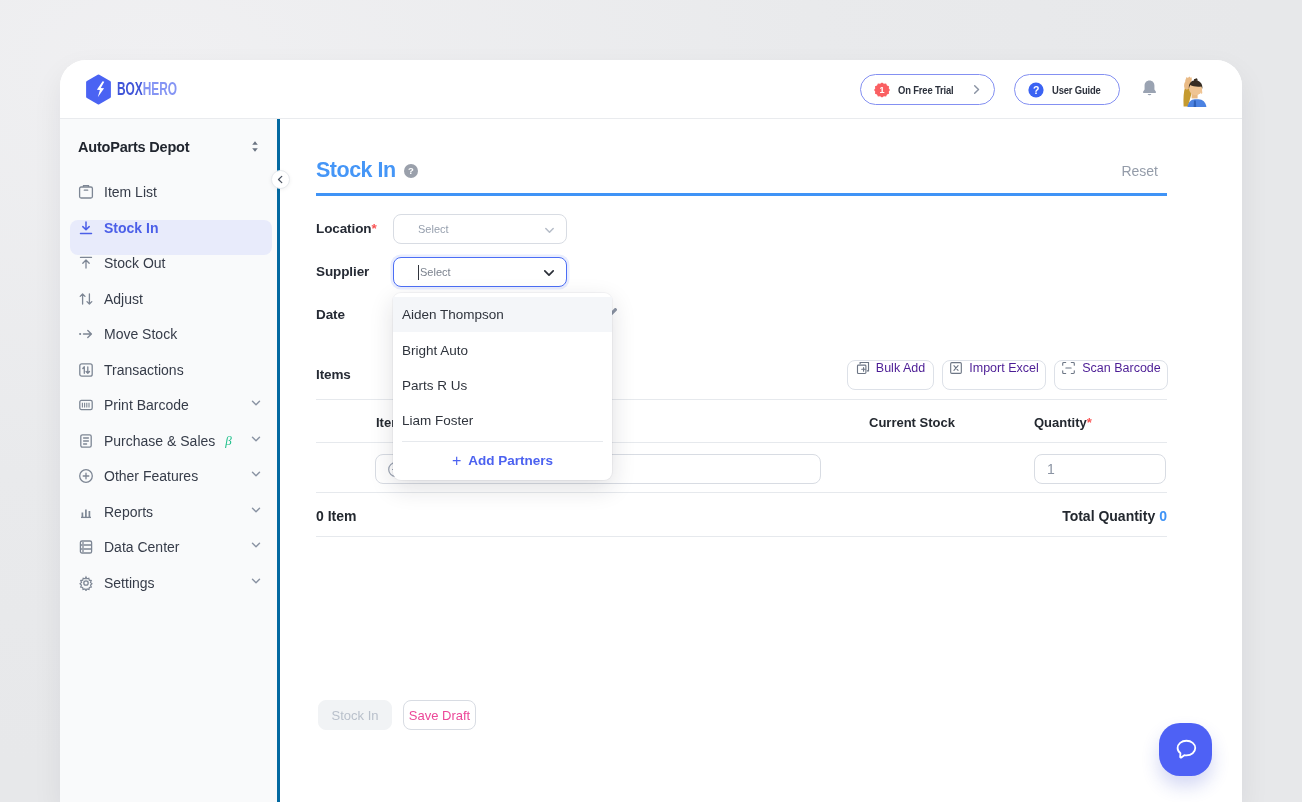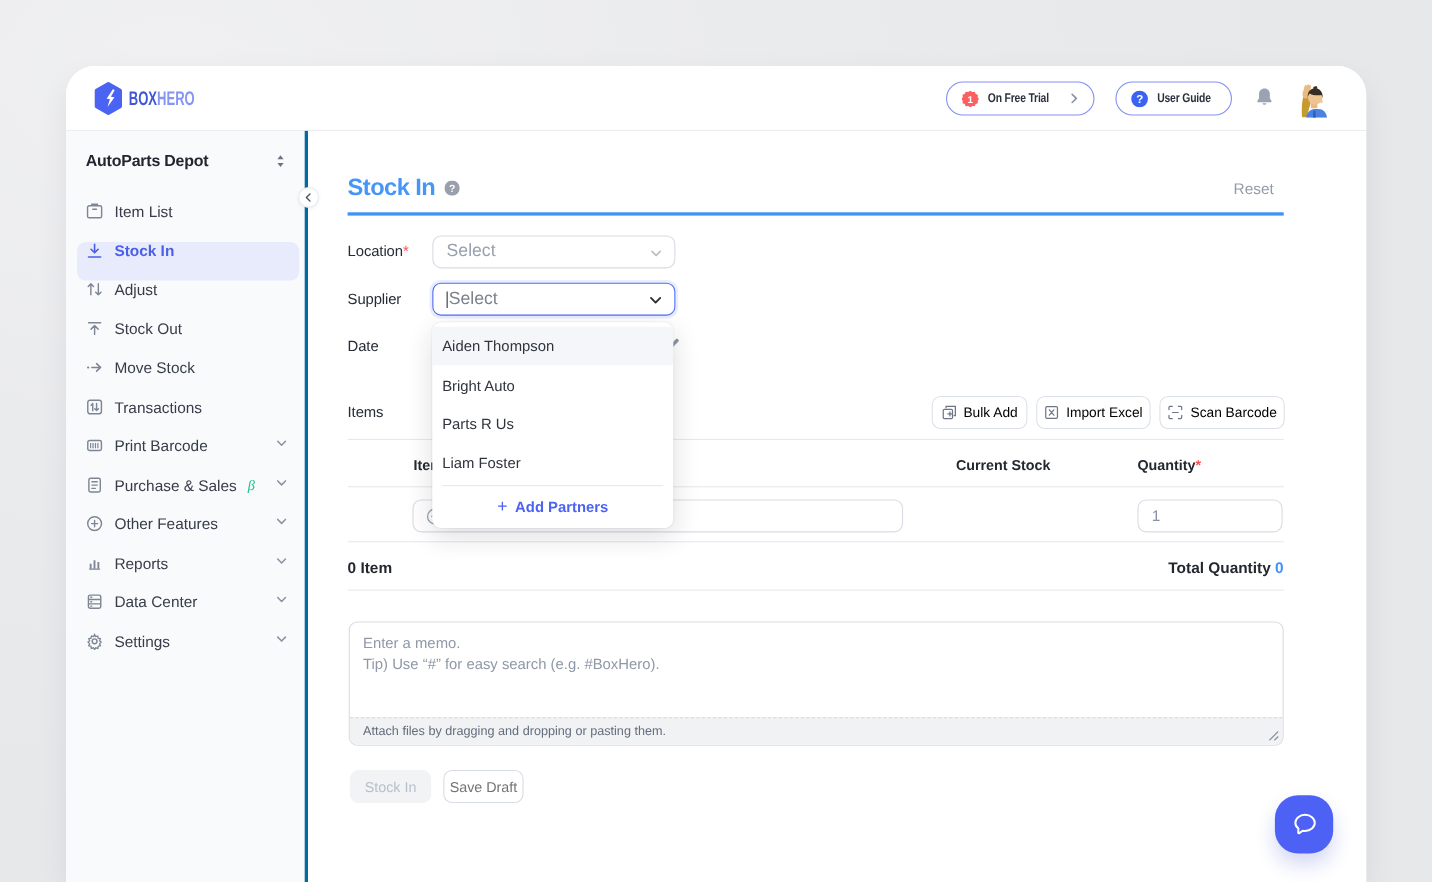--- a/index.html
+++ b/index.html
@@ -29,44 +29,44 @@
 .mi svg.chev{flex:0 0 12px;margin:0 0 0 auto}
 .mi.active{background:#e8ebfb;color:#4b5fe8;font-weight:600}
 
 .beta{color:#21c08b;font-style:italic;font-size:13px;margin-left:10px;font-family:"Liberation Serif",serif}
 
 .main{position:absolute;left:220px;top:59px;right:0;bottom:0;background:#fff}
 .title{position:absolute;left:36px;top:39px;font-size:21.5px;font-weight:700;letter-spacing:-0.5px;color:#4596f7}
 .qmark{position:absolute;left:124px;top:45px}
 .reset{position:absolute;right:84px;top:44px;font-size:14px;color:#949ca9}
 .underline{position:absolute;left:36px;top:74px;width:851px;height:2.5px;background:#3f93f6}
-.lbl{position:absolute;left:36px;font-size:13.5px;font-weight:400;color:#262b35;letter-spacing:-0.1px}
+.lbl{position:absolute;left:36px;font-size:13.5px;font-weight:700;color:#262b35;letter-spacing:-0.1px}
 .req{color:#fa5252}
-.sel{position:absolute;left:113px;width:221px;height:30px;border:1px solid #d8dce3;border-radius:8px;background:#fff;display:flex;align-items:center;padding-left:12px;font-size:16px;color:#97a0ae}
+.sel{position:absolute;left:113px;width:174px;height:30px;border:1px solid #d8dce3;border-radius:8px;background:#fff;display:flex;align-items:center;padding-left:24px;font-size:11px;color:#97a0ae}
 .sel .chev{position:absolute;right:11px;top:10px}
 .sel.focus{border:1.5px solid #4c6ef5;box-shadow:0 0 0 2.5px rgba(76,110,245,.12)}
 .cursor{display:inline-block;width:1px;height:15px;background:#30343c;margin-right:1px}
 .pencil{position:absolute;left:323px;top:187px}
 .itemsbtns{position:absolute;right:74px;top:241px;display:flex;gap:8px}
-.obtn{height:30px;border:1px solid #dde1e8;border-radius:8px;background:#fff;display:flex;align-items:center;justify-content:center;font-size:12.5px;font-weight:400;color:#000000}
+.obtn{height:30px;border:1px solid #dde1e8;border-radius:8px;background:#fff;display:flex;align-items:flex-start;justify-content:center;font-size:12.5px;font-weight:400;color:#4c1d95}
 .obtn svg{margin-right:6px}
 .tline{position:absolute;left:36px;width:851px;height:1px;background:#e6e9ed}
 .th{position:absolute;font-size:13px;font-weight:700;color:#23282f}
 .iteminput{position:absolute;left:95px;top:335px;width:446px;height:30px;border:1px solid #d8dce3;border-radius:8px;background:#fff;display:flex;align-items:center;padding-left:11px}
 .qtyinput{position:absolute;left:754px;top:335px;width:132px;height:30px;border:1px solid #d8dce3;border-radius:8px;background:#fff;display:flex;align-items:center;padding-left:12px;font-size:14px;color:#8a93a3}
 .zitem{position:absolute;left:36px;top:389px;font-size:14px;font-weight:700;color:#23282f}
 .totq{position:absolute;right:75px;top:389px;font-size:14px;font-weight:700;color:#23282f}
 .totq .num{color:#3f93f6;margin-left:4px}
 .memo{position:absolute;left:37px;top:446px;width:850px;height:113px;border:1px solid #d8dce3;border-radius:8px;background:#fff;overflow:hidden}
 .memo .ph{padding:10px 12px;font-size:13.5px;color:#8f98a7;line-height:18.5px}
 .attach{position:absolute;left:0;right:0;bottom:0;height:25px;background:#f1f2f4;border-top:1px dashed #d4d8de;display:flex;align-items:center;padding-left:12px;font-size:11.5px;color:#646d7c}
 .grip{position:absolute;right:3px;bottom:3px}
 .btn{position:absolute;top:581px;height:30px;border-radius:8px;font-size:13px;display:flex;align-items:center;justify-content:center}
 .btn.stockin{left:38px;width:74px;background:#f1f3f5;color:#b9c0cb;border:1px solid #f1f3f5}
-.btn.savedraft{left:123px;width:73px;background:#fff;color:#737373;border:1px solid #d8dce3}
+.btn.savedraft{left:123px;width:73px;background:#fff;color:#ec4899;border:1px solid #d8dce3}
 
 .dd{position:absolute;left:333px;top:233px;width:219px;background:#fff;border-radius:8px;box-shadow:0 0 0 1px rgba(25,30,40,.04),0 8px 24px rgba(25,30,40,.14);z-index:40;padding-top:4px}
 .ddi{height:35.4px;display:flex;align-items:center;padding-left:9px;font-size:13.5px;color:#2f343d}
 .ddi.hl{background:#f4f6f9}
 .dddiv{margin:2px 9px 0 9px;border-top:1px solid #e6e9ed}
 .addp{height:38px;display:flex;align-items:center;justify-content:center;font-size:13.5px;font-weight:700;color:#4c62f0}
 .addp .pl{font-size:16px;font-weight:400;margin-right:7px}
 
 .chat{position:absolute;left:1099px;top:663px;width:53px;height:53px;border-radius:21px;background:#4e61f5;box-shadow:0 10px 18px rgba(40,60,200,.2);display:flex;align-items:center;justify-content:center;z-index:60}
 </style>
@@ -127,28 +127,28 @@
     <div class="menu">
       <div class="mi"><svg width="16" height="16" viewBox="0 0 16 16" fill="none" stroke="#7d8694" stroke-width="1.3">
             <rect x="1.6" y="3" width="12.8" height="11" rx="1.5"></rect>
             <path d="M5.5 3 L5.5 1.6 L10.5 1.6 L10.5 3"></path>
             <path d="M6.3 6.2 L9.7 6.2" stroke-linecap="round"></path>
           </svg>Item List</div>
       <div class="mi active"><svg width="16" height="16" viewBox="0 0 16 16" fill="none" stroke="#4b5fe8" stroke-width="1.5">
             <path d="M8 2 L8 9.5 M4.8 6.6 L8 9.8 L11.2 6.6" stroke-linecap="round" stroke-linejoin="round"></path>
             <path d="M2.5 13.6 L13.5 13.6" stroke-linecap="round"></path>
           </svg>Stock In</div>
+      <div class="mi"><svg width="16" height="16" viewBox="0 0 16 16" fill="none" stroke="#7d8694" stroke-width="1.3">
+            <path d="M8 13 L8 5 M4.8 8.2 L8 5 L11.2 8.2" stroke-linecap="round" stroke-linejoin="round"></path>
+            <path d="M2.5 2.4 L13.5 2.4" stroke-linecap="round"></path>
+          </svg>Stock Out</div>
       <div class="mi"><svg width="16" height="16" viewBox="0 0 16 16" fill="none" stroke="#7d8694" stroke-width="1.3" stroke-linecap="round" stroke-linejoin="round">
             <path d="M4.6 13 L4.6 3 M2.2 5.4 L4.6 3 L7 5.4"></path>
             <path d="M11.4 3 L11.4 13 M9 10.6 L11.4 13 L13.8 10.6"></path>
           </svg>Adjust</div>
-      <div class="mi"><svg width="16" height="16" viewBox="0 0 16 16" fill="none" stroke="#7d8694" stroke-width="1.3">
-            <path d="M8 13 L8 5 M4.8 8.2 L8 5 L11.2 8.2" stroke-linecap="round" stroke-linejoin="round"></path>
-            <path d="M2.5 2.4 L13.5 2.4" stroke-linecap="round"></path>
-          </svg>Stock Out</div>
       <div class="mi"><svg width="16" height="16" viewBox="0 0 16 16" fill="none" stroke="#7d8694" stroke-width="1.4" stroke-linecap="round" stroke-linejoin="round">
             <path d="M2 8 L2.3 8" stroke-width="1.8"></path>
             <path d="M5.5 8 L12.5 8 M9.8 4.6 L13.4 8 L9.8 11.4"></path>
           </svg>Move Stock</div>
       <div class="mi"><svg width="16" height="16" viewBox="0 0 16 16" fill="none" stroke="#7d8694" stroke-width="1.3">
             <rect x="1.8" y="1.8" width="12.4" height="12.4" rx="2"></rect>
             <path d="M4.8 6.5 L6.3 4.8 L6.3 11.3" stroke-linecap="round" stroke-linejoin="round"></path>
             <path d="M9.8 4.8 L9.8 11.2 M8.1 9.5 L9.8 11.2 L11.5 9.5" stroke-linecap="round" stroke-linejoin="round"></path>
           </svg>Transactions</div>
       <div class="mi"><svg width="16" height="16" viewBox="0 0 16 16" fill="none" stroke="#7d8694" stroke-width="1.3">
@@ -249,27 +249,20 @@
           <circle cx="8.5" cy="8.5" r="6.8"></circle>
           <path d="M8.5 5.5 L8.5 11.5 M5.5 8.5 L11.5 8.5" stroke-linecap="round"></path>
         </svg>
       </div>
     <div class="qtyinput">1</div>
     <div class="tline" style="top:373px"></div>
     <div class="zitem">0 Item</div>
     <div class="totq">Total Quantity<span class="num">0</span></div>
     <div class="tline" style="top:417px"></div>
 
-    <div class="memo">
-      <div class="ph">Enter a memo.<br>Tip) Use “#” for easy search (e.g. #BoxHero).</div>
-      <div class="attach">Attach files by dragging and dropping or pasting them.</div>
-      <svg class="grip" width="10" height="10" viewBox="0 0 10 10">
-          <path d="M9 1 L1 9 M9 5.5 L5.5 9" stroke="#8a93a3" stroke-width="1.1"></path>
-        </svg>
-    </div>
     <div class="btn stockin">Stock In</div>
     <div class="btn savedraft">Save Draft</div>
   </div>
 
   <div class="dd">
     <div class="ddi hl">Aiden Thompson</div>
     <div class="ddi">Bright Auto</div>
     <div class="ddi">Parts R Us</div>
     <div class="ddi">Liam Foster</div>
     <div class="dddiv"></div>

